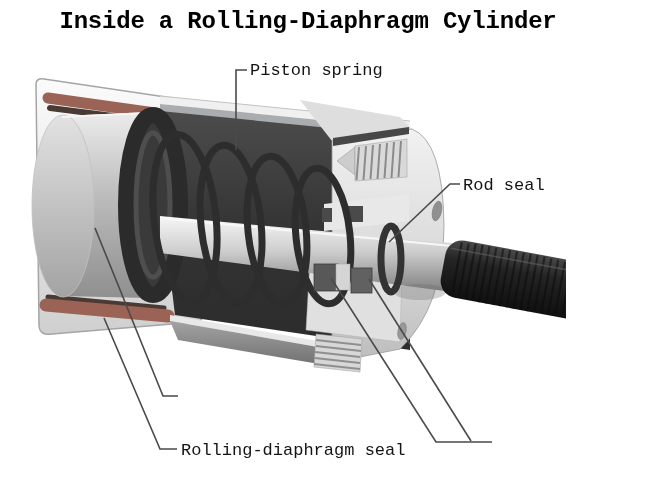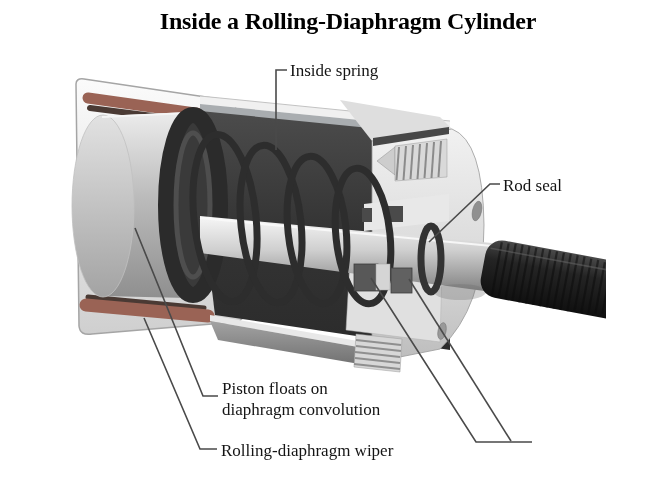--- a/index.html
+++ b/index.html
@@ -1,19 +1,18 @@
 <!DOCTYPE html>
 <html><head>
 <meta charset="utf-8">
 <style>
   html,body{margin:0;padding:0;background:#ffffff;}
   .stage{
     position:relative;width:566px;height:482px;background:#ffffff;overflow:hidden;
-    font-family:Liberation Serif, serif;
-    margin-left:40px;
+    font-family:Liberation Mono, monospace;
   }
   .figure-title{
     position:absolute;top:8px;left:0;width:616px;margin:0;
     text-align:center;font-size:24px;font-weight:bold;color:#000000;
     letter-spacing:-0.2px;
   }
   .illustration{position:absolute;left:0;top:0;width:645px;height:482px;}
   .callout{
     position:absolute;font-size:17px;color:#141414;white-space:nowrap;line-height:21px;
   }
@@ -201,30 +200,26 @@
       <polyline points="247,70 236,70 236,150"></polyline>
       <polyline points="460,184 450,184 389,242"></polyline>
       <polyline points="95,228 163,396 178,396"></polyline>
       <polyline points="104,318 160,449 177,449"></polyline>
       <polyline points="331,278 436,442 492,442"></polyline>
       <polyline points="369,279 471,441"></polyline>
     </g>
   </svg>
 
   <div class="callout cl-return-spring">
-    <span>Inside spring</span>
+    <span>Piston spring</span>
   </div>
 
   <div class="callout cl-rod-wiper">
     <span>Rod seal</span>
   </div>
 
-  <div class="callout cl-piston">
-    <div>Piston floats on</div>
-    <div>diaphragm convolution</div>
+
+  <div class="callout cl-seal">
+    <span>Rolling-diaphragm seal</span>
   </div>
 
-  <div class="callout cl-seal">
-    <span>Rolling-diaphragm wiper</span>
-  </div>
-
 
 </div>
 
 </body></html>

